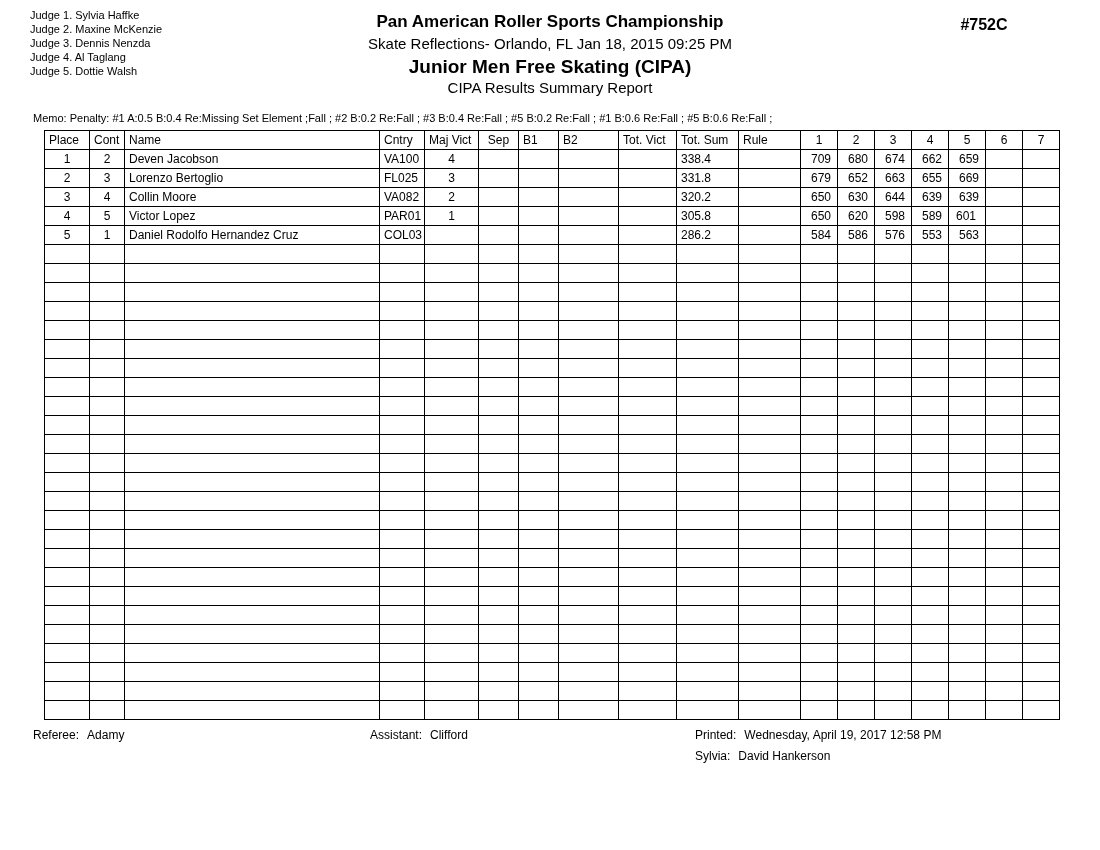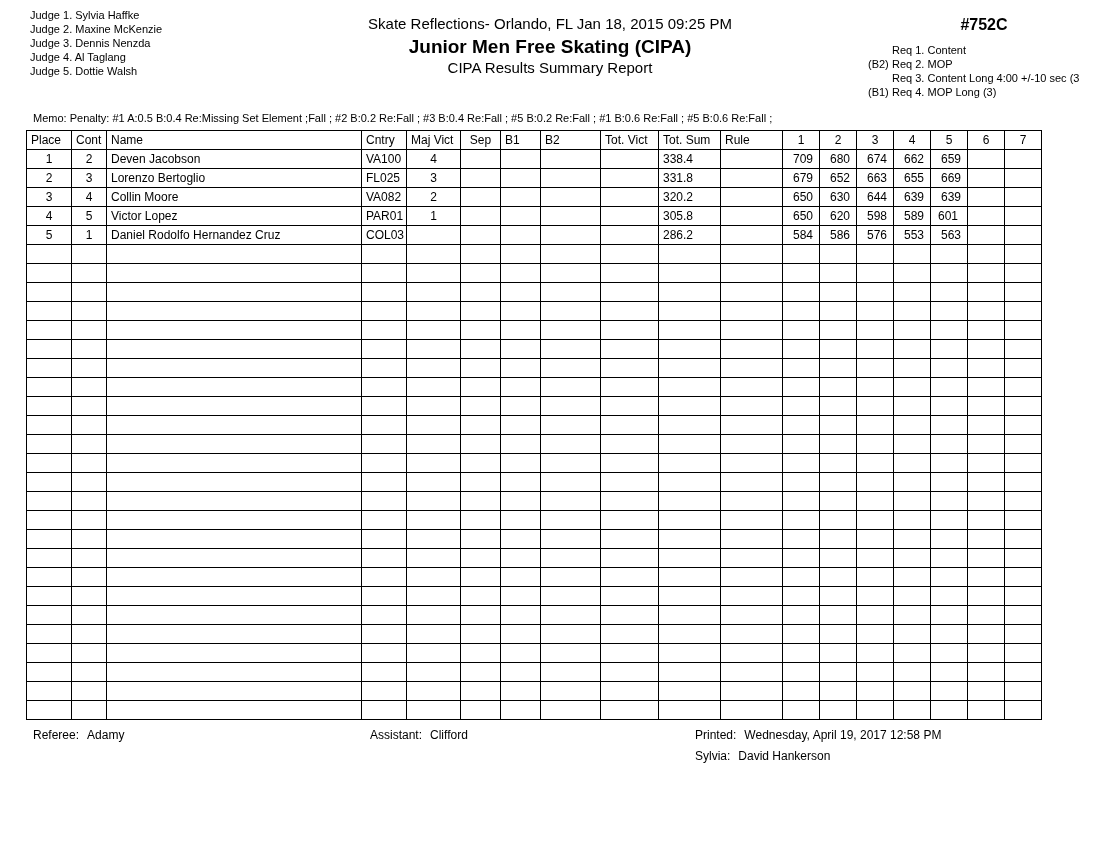--- a/index.html
+++ b/index.html
@@ -28,21 +28,21 @@
     position: absolute; left: 868px; top: 16px; width: 232px;
   }
   .report-number { font-size: 16px; font-weight: bold; text-align: center; }
   .reqs { margin-top: 9px; font-size: 11px; line-height: 14px; white-space: nowrap; }
   .req-prefix { display: inline-block; width: 24px; }
   .memo {
     position: absolute; left: 33px; top: 112px;
     font-size: 11px; white-space: nowrap;
   }
   table.results {
-    position: absolute; left: 26px; top: 130px;
+    position: absolute; left: 44px; top: 130px;
     border-collapse: collapse;
     table-layout: fixed;
     width: 1016px;
     font-size: 12px;
   }
   table.results th, table.results td {
     border: 1px solid #000000;
     padding: 0 4px;
     height: 18px;
     overflow: hidden;
@@ -62,33 +62,28 @@
 
 <div class="judges">
   <div>Judge 1. Sylvia Haffke</div>
   <div>Judge 2. Maxine McKenzie</div>
   <div>Judge 3. Dennis Nenzda</div>
   <div>Judge 4. Al Taglang</div>
   <div>Judge 5. Dottie Walsh</div>
 </div>
 
 <div class="titles">
+  <div class="title">Pan American Roller Sports Championship</div>
   <div class="subtitle">Skate Reflections- Orlando, FL Jan 18, 2015  09:25 PM</div>
   <div class="event">Junior Men Free Skating (CIPA)</div>
   <div class="report-name">CIPA Results Summary Report</div>
 </div>
 
 <div class="right-block">
   <div class="report-number">#752C</div>
-  <div class="reqs">
-    <div class="req-row"><span class="req-prefix"></span><span>Req 1. Content</span></div>
-    <div class="req-row"><span class="req-prefix">(B2)</span><span>Req 2. MOP</span></div>
-    <div class="req-row"><span class="req-prefix"></span><span>Req 3. Content Long 4:00 +/-10 sec (3</span></div>
-    <div class="req-row"><span class="req-prefix">(B1)</span><span>Req 4. MOP Long (3)</span></div>
-  </div>
 </div>
 
 <div class="memo">Memo: Penalty: #1 A:0.5 B:0.4 Re:Missing Set Element ;Fall ; #2 B:0.2 Re:Fall ; #3 B:0.4 Re:Fall ; #5 B:0.2 Re:Fall ; #1 B:0.6 Re:Fall ; #5 B:0.6 Re:Fall ;</div>
 
 <table class="results">
   <colgroup>
     <col style="width:45px">
       <col style="width:35px">
       <col style="width:255px">
       <col style="width:45px">

